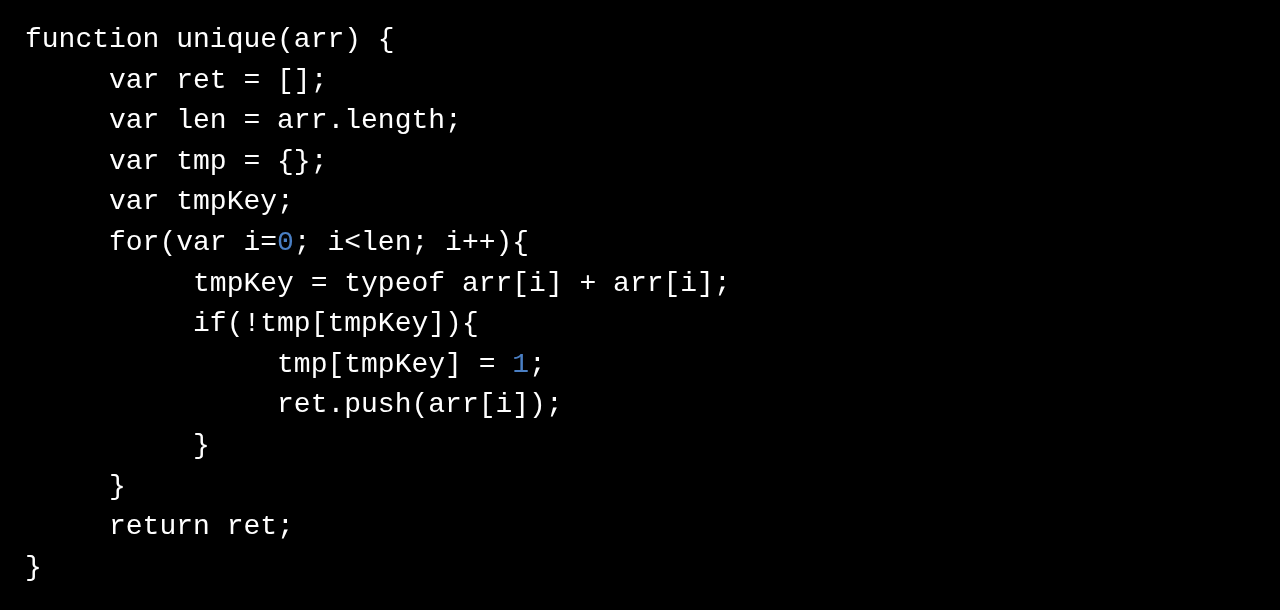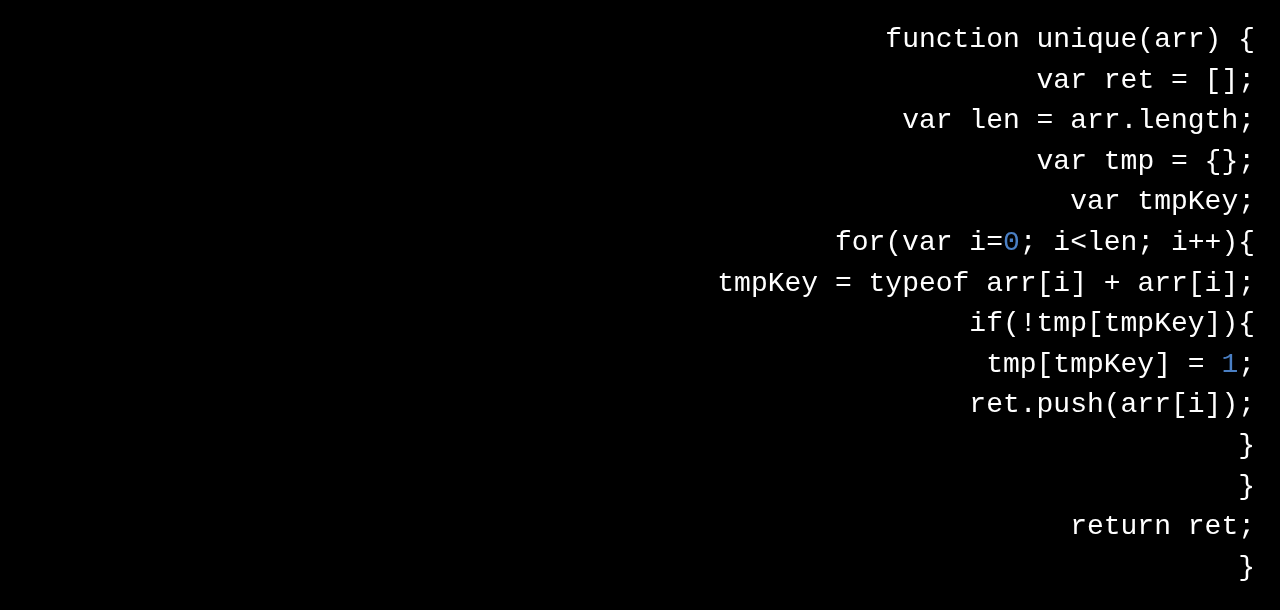--- a/index.html
+++ b/index.html
@@ -20,19 +20,18 @@
     }
     pre {
       font-family: inherit;
       white-space: pre;
     }
     .number {
       color: #4a7fc4;
     }
     .code-line {
       display: block;
-      text-align: right;
     }
   </style>
 </head>
 <body>
 
 <pre id="code-container"><span class="code-line"><span>function unique(arr) {</span></span><span class="code-line">     <span>var ret = [];</span></span><span class="code-line">     <span>var len = arr.length;</span></span><span class="code-line">     <span>var tmp = {};</span></span><span class="code-line">     <span>var tmpKey;</span></span><span class="code-line">     <span>for(var i=</span><span class="number">0</span><span>; i&lt;len; i++){</span></span><span class="code-line">          <span>tmpKey = typeof arr[i] + arr[i];</span></span><span class="code-line">          <span>if(!tmp[tmpKey]){</span></span><span class="code-line">               <span>tmp[tmpKey] = </span><span class="number">1</span><span>;</span></span><span class="code-line">               <span>ret.push(arr[i]);</span></span><span class="code-line">          <span>}</span></span><span class="code-line">     <span>}</span></span><span class="code-line">     <span>return ret;</span></span><span class="code-line"><span>}</span></span></pre>
 
 </body></html>

